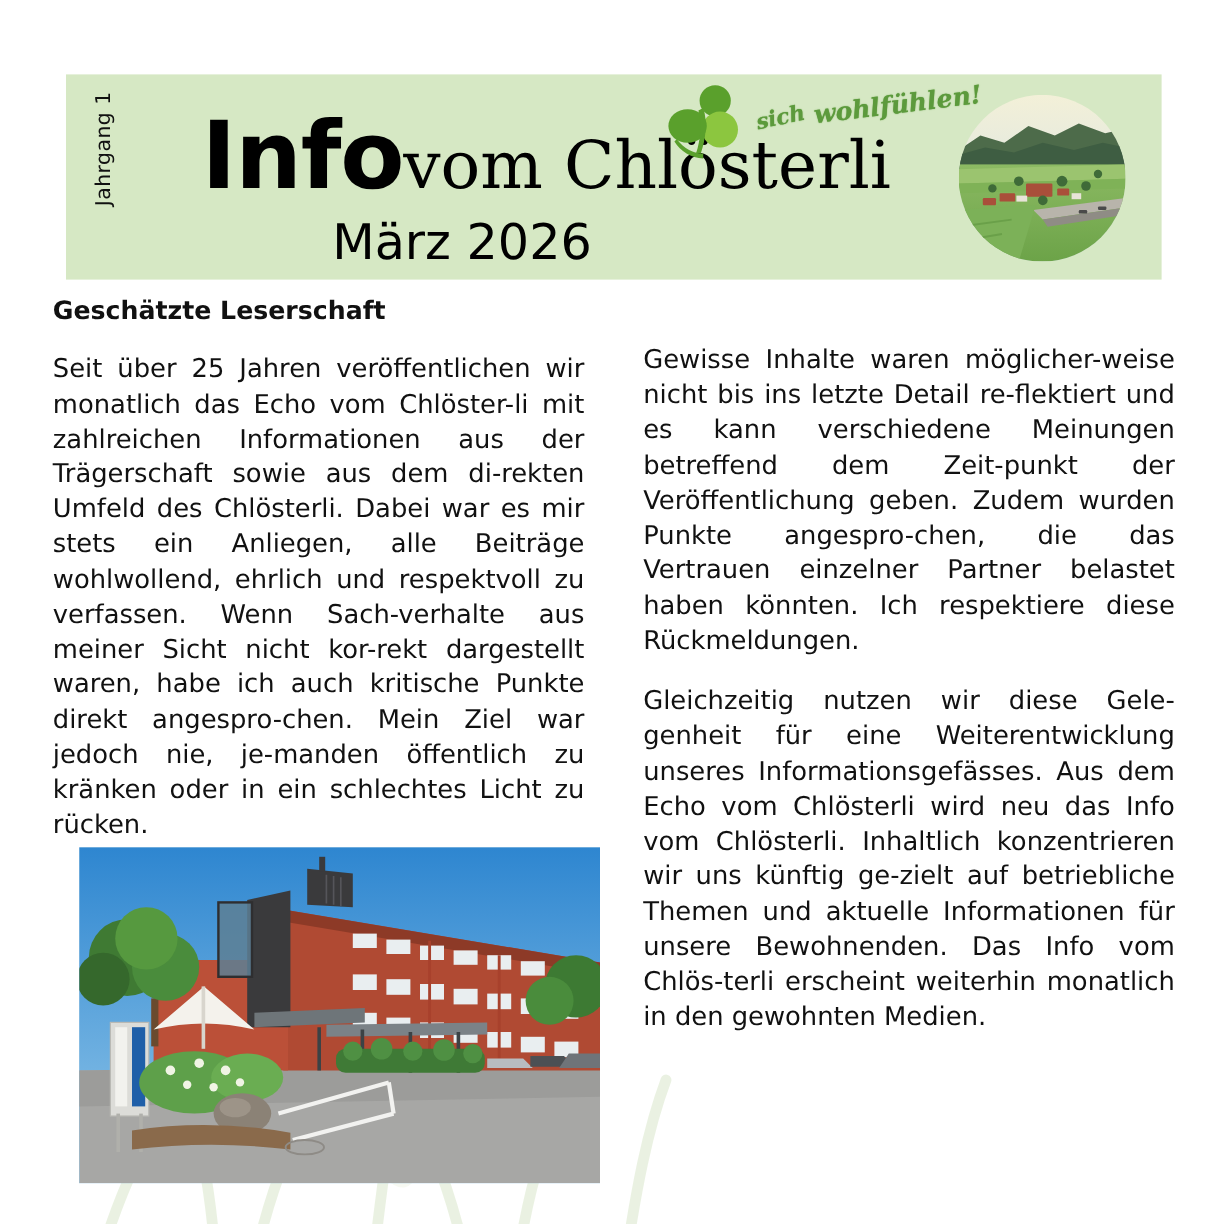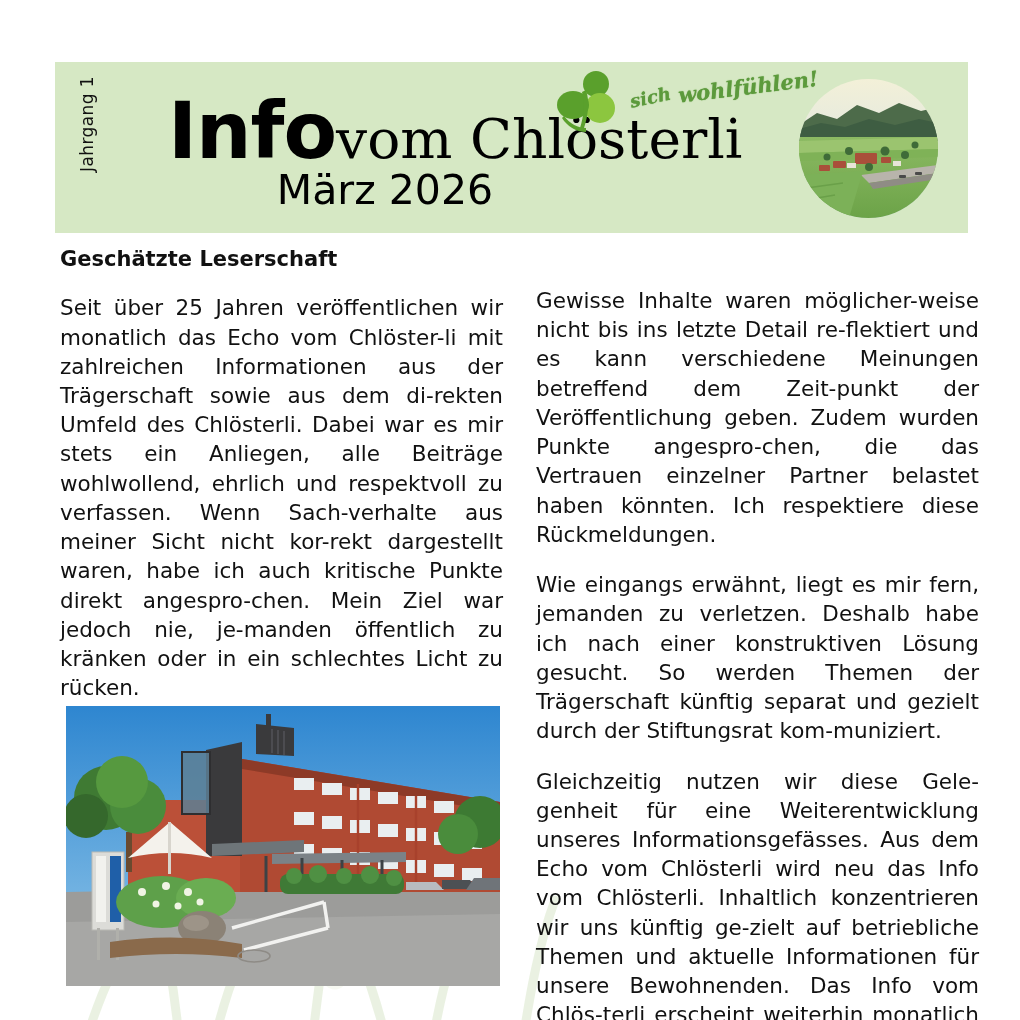--- a/index.html
+++ b/index.html
@@ -70,21 +70,21 @@
   }
   .title-rest {
     font-family: "DejaVu Serif", serif;
     font-size: 55px;
     line-height: 1;
     color: #000;
   }
   .issue-date {
     position: absolute;
     left: 0;
-    top: 104px;
+    top: 116px;
     width: 660px;
     text-align: center;
     font-family: "DejaVu Sans", sans-serif;
     font-size: 41px;
     color: #000;
   }
 
   
   .logo-mark {
     position: absolute;
@@ -120,21 +120,21 @@
     border-radius: 50%;
     overflow: hidden;
   }
 
   
   .col {
     position: absolute;
     top: 246px;
     z-index: 1;
   }
-  .col-left  { left: 60px;  width: 443px; }
+  .col-left  { left: 44px;  width: 443px; }
   .col-right { left: 536px; width: 443px; }
 
   .greeting {
     font-family: "DejaVu Sans", sans-serif;
     font-size: 21px;
     line-height: 1.3;
     margin: 0 0 20px 0;
     color: #111;
   }
   p.body-par {
@@ -256,21 +256,20 @@
   </div>
 </header>
 
 <section class="col col-left">
   <h2 class="greeting">Geschätzte Leserschaft</h2>
   <p class="body-par">Seit über 25 Jahren veröffentlichen wir monatlich das Echo vom Chlöster-li mit zahlreichen Informationen aus der Trägerschaft sowie aus dem di-rekten Umfeld des Chlösterli. Dabei war es mir stets ein Anliegen, alle Beiträge wohlwollend, ehrlich und respektvoll zu verfassen. Wenn Sach-verhalte aus meiner Sicht nicht kor-rekt dargestellt waren, habe ich auch kritische Punkte direkt angespro-chen. Mein Ziel war jedoch nie, je-manden öffentlich zu kränken oder in ein schlechtes Licht zu rücken.</p>
 </section>
 
 <section class="col col-right">
   <p class="body-par">Gewisse Inhalte waren möglicher-weise nicht bis ins letzte Detail re-flektiert und es kann verschiedene Meinungen betreffend dem Zeit-punkt der Veröffentlichung geben. Zudem wurden Punkte angespro-chen, die das Vertrauen einzelner Partner belastet haben könnten. Ich respektiere diese Rückmeldungen.</p>
-  <p class="body-par">Wie eingangs erwähnt, liegt es mir fern, jemanden zu verletzen. Deshalb habe ich nach einer konstruktiven Lösung gesucht. So werden Themen der Trägerschaft künftig separat und gezielt durch der Stiftungsrat kom-muniziert.</p>
   <p class="body-par">Gleichzeitig nutzen wir diese Gele-genheit für eine Weiterentwicklung unseres Informationsgefässes. Aus dem Echo vom Chlösterli wird neu das Info vom Chlösterli. Inhaltlich konzentrieren wir uns künftig ge-zielt auf betriebliche Themen und aktuelle Informationen für unsere Bewohnenden. Das Info vom Chlös-terli erscheint weiterhin monatlich in den gewohnten Medien.</p>
 </section>
 
 <figure class="building-photo" style="margin:0">
   <svg viewBox="0 0 434 280" width="434" height="280" aria-hidden="true">
     <defs>
       <linearGradient id="bsky" x1="0" y1="0" x2="0" y2="1">
         <stop offset="0%" stop-color="#2e86d0"></stop>
         <stop offset="100%" stop-color="#93c8ea"></stop>
       </linearGradient>

